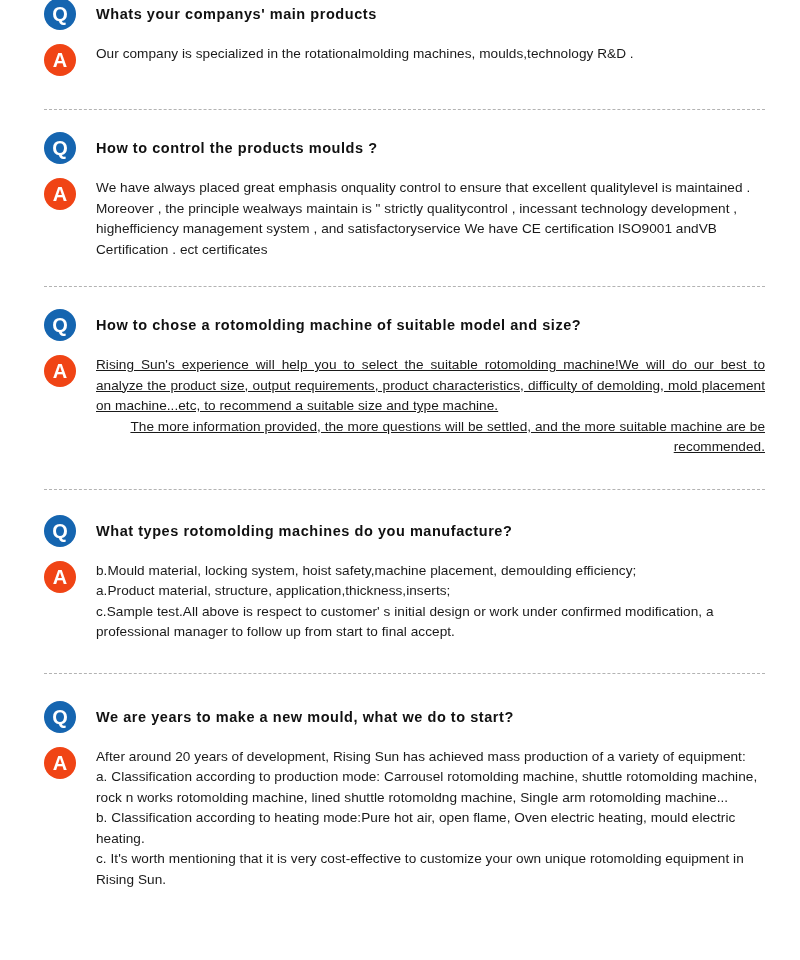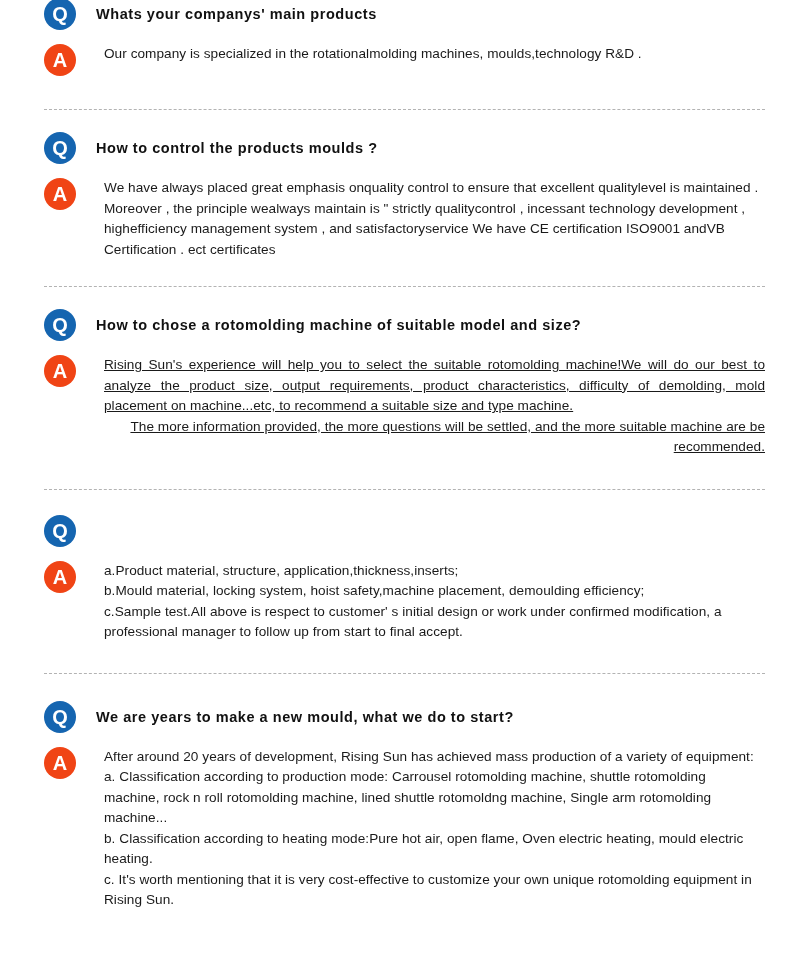--- a/index.html
+++ b/index.html
@@ -58,21 +58,21 @@
   .q-text {
     margin-left: 20px;
     font-size: 14.5px;
     font-weight: bold;
     letter-spacing: 0.55px;
     line-height: 32px;
     color: #111111;
     white-space: nowrap;
   }
   .a-text {
-    margin-left: 28px;
+    margin-left: 20px;
     font-size: 13.6px;
     line-height: 20.5px;
     color: #1a1a1a;
     letter-spacing: 0.05px;
   }
   .a-text p {
     margin: 0;
   }
   .a-text.justify p {
     text-align: justify;
@@ -152,41 +152,42 @@
         <p>Rising Sun's experience will help you to select the suitable rotomolding machine!We will do our best to analyze the product size, output requirements, product characteristics, difficulty of demolding, mold placement on machine...etc, to recommend a suitable size and type machine.</p>
         <p class="last-line">The more information provided, the more questions will be settled, and the more suitable machine are be recommended.</p>
       </div>
     </div>
   </section>
   <hr class="separator sep-3">
 
   <section class="faq-block block-4">
     <div class="qa-row q-row">
       <div class="badge badge-q">Q</div>
+      <div class="q-text">What types rotomolding machines do you manufacture?</div>
     </div>
     <div class="qa-row a-row">
       <div class="badge badge-a">A</div>
       <div class="a-text">
+        <p>b.Mould material, locking system, hoist safety,machine placement, demoulding efficiency;</p>
         <p>a.Product material, structure, application,thickness,inserts;</p>
-        <p>b.Mould material, locking system, hoist safety,machine placement, demoulding efficiency;</p>
         <p>c.Sample test.All above is respect to customer' s initial design or work under confirmed modification, a professional manager to follow up from start to final accept.</p>
       </div>
     </div>
   </section>
   <hr class="separator sep-4">
 
   <section class="faq-block block-5">
     <div class="qa-row q-row">
       <div class="badge badge-q">Q</div>
       <div class="q-text">We are years to make a new mould, what we do to start?</div>
     </div>
     <div class="qa-row a-row">
       <div class="badge badge-a">A</div>
       <div class="a-text">
         <p>After around 20 years of development, Rising Sun has achieved mass production of a variety of equipment:</p>
-        <p>a.   Classification according to production mode: Carrousel rotomolding machine, shuttle rotomolding machine, rock n roll rotomolding machine, lined shuttle rotomoldng machine, Single arm rotomolding machine...</p>
+        <p>a.   Classification according to production mode: Carrousel rotomolding machine, shuttle rotomolding machine, rock n works rotomolding machine, lined shuttle rotomoldng machine, Single arm rotomolding machine...</p>
         <p>b.  Classification according to heating mode:Pure hot air, open flame, Oven electric heating, mould electric heating.</p>
         <p>c.  It's worth mentioning that it is very cost-effective to customize your own unique rotomolding equipment in Rising Sun.</p>
       </div>
     </div>
   </section>
 
 </div>
 
 </body></html>

